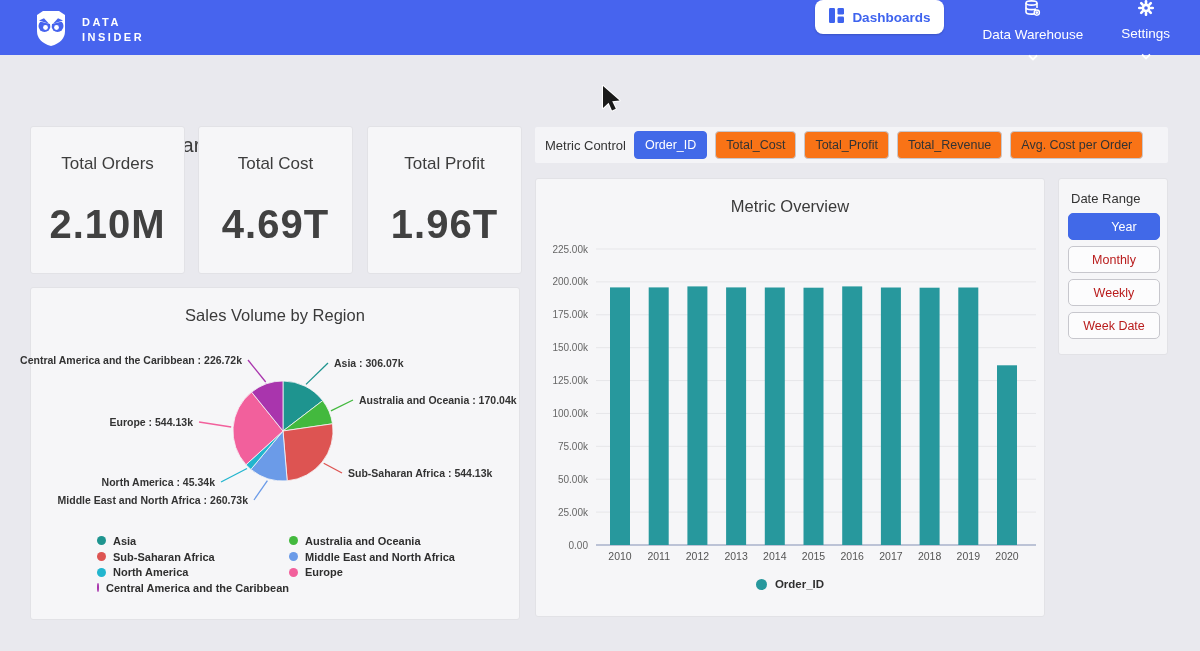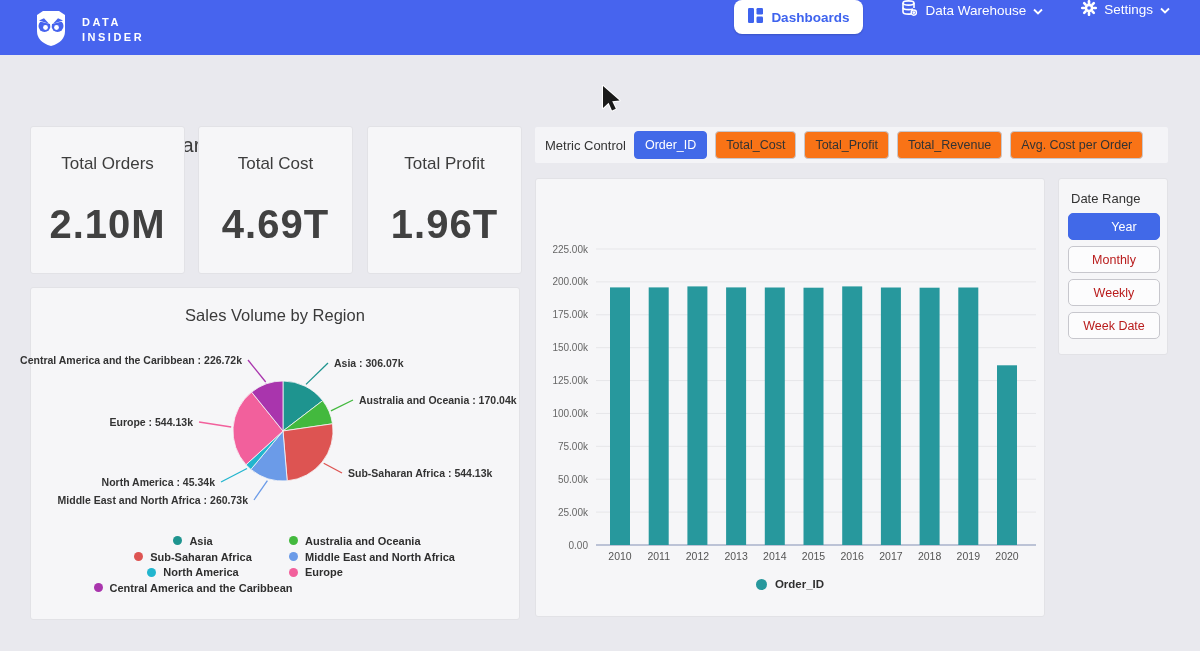--- a/index.html
+++ b/index.html
@@ -6,21 +6,21 @@
   html,body { width:1200px; height:651px; overflow:hidden; }
   body { font-family:"Liberation Sans", sans-serif; background:#e9e9ee; position:relative; }
   .app { position:absolute; inset:0; width:1200px; height:651px; background:#e9e9ee; }
 
   
   .navbar { position:absolute; left:0; top:0; width:1200px; height:55px; background:#4764ee; display:flex; align-items:center; }
   .brand { position:absolute; left:30px; top:7px; display:flex; align-items:center; gap:10px; }
   .brand-text { color:#fff; font-size:11px; font-weight:bold; letter-spacing:2.5px; line-height:15px; }
   .nav-right { position:absolute; right:30px; top:0; height:38px; display:flex; align-items:flex-start; gap:38px; }
   .pill { display:flex; align-items:center; gap:8px; background:#fff; color:#3e63ee; font-size:13.5px; font-weight:bold; border:none; border-radius:8px; padding:8px 14px; cursor:pointer; box-shadow:0 1px 2px rgba(0,0,0,.18); }
-  .nav-item { display:flex; align-items:center; gap:7px; color:#fff; font-size:13.5px; font-weight:500; cursor:pointer; background:none; border:none; }
+  .nav-item { display:flex; align-items:center; gap:7px; color:#fff; font-size:13.5px; font-weight:500; cursor:pointer; background:none; border:none;flex-direction:column; }
 
   
   .subheader { position:absolute; left:0; top:55px; width:1200px; height:65px; }
   .back-btn { position:absolute; left:28px; top:81px; width:16px; height:20px; cursor:pointer; background:none; border:none; }
   .page-title { position:absolute; left:58px; top:79px; font-size:20px; font-weight:500; color:#3b3b3b; }
   .toolbar { position:absolute; right:32px; top:82px; display:flex; align-items:center; gap:24px; }
   .tool { display:flex; align-items:center; gap:7px; font-size:13px; font-weight:bold; color:#2f2f2f; background:none; border:none; cursor:pointer; }
   .boost-label { color:#909095; font-weight:500; }
   .boost-state { color:#a9b7f0; font-weight:bold; margin-left:2px; }
 
@@ -37,21 +37,21 @@
 
   
   .panel { position:absolute; background:#f6f6f8; border:1px solid #e2e2e6; border-radius:3px; }
   .panel-title { text-align:center; font-size:16.5px; color:#3a3a3a; padding-top:18px; }
 
   .pie-panel  { left:30px; top:287px; width:490px; height:333px; }
   #pie-svg { position:absolute; left:0; top:48px; width:488px; height:198px; overflow:visible; }
   .pie-label { font-size:10.5px; font-weight:bold; fill:#333; }
   .pie-legend { position:absolute; left:66px; top:245px; display:flex; }
   .legend-col { display:flex; flex-direction:column; }
-  .legend-col.c1 { width:192px;align-items:center; }
+  .legend-col.c1 { width:192px; }
   .legend-row { display:flex; align-items:center; gap:7px; height:15.7px; }
   .legend-dot { width:9px; height:9px; border-radius:50%; flex:0 0 aupx; }
   .legend-text { font-size:11px; font-weight:bold; color:#2f2f2f; white-space:nowrap; }
 
   .bar-panel { left:535px; top:178px; width:510px; height:439px; }
   #bar-svg { position:absolute; left:0; top:0; width:508px; height:392px; }
   .tick-y { font-size:10px; fill:#666; }
   .tick-x { font-size:10.5px; fill:#555; }
   .bar-legend { position:absolute; left:0; top:399px; width:100%; display:flex; justify-content:center; align-items:center; gap:8px; }
 
@@ -270,20 +270,21 @@
           </div>
           <div class="legend-row">
             <span class="legend-dot" style="background: rgb(242, 96, 156);"></span>
             <span class="legend-text">Europe</span>
           </div>
         </div>
     </div>
   </section>
 
   <section class="panel bar-panel">
+    <div class="panel-title">Metric Overview</div>
     <svg id="bar-svg">
         <line x1="60" x2="500" y1="366" y2="366" stroke="#bcc3d6" stroke-width="2"></line>
         <text x="52" y="369.5" text-anchor="end" class="tick-y">0.00</text>
         <line x1="60" x2="500" y1="333.1111111111111" y2="333.1111111111111" stroke="#e6e6e9" stroke-width="1"></line>
         <text x="52" y="336.6111111111111" text-anchor="end" class="tick-y">25.00k</text>
         <line x1="60" x2="500" y1="300.22222222222223" y2="300.22222222222223" stroke="#e6e6e9" stroke-width="1"></line>
         <text x="52" y="303.72222222222223" text-anchor="end" class="tick-y">50.00k</text>
         <line x1="60" x2="500" y1="267.33333333333337" y2="267.33333333333337" stroke="#e6e6e9" stroke-width="1"></line>
         <text x="52" y="270.83333333333337" text-anchor="end" class="tick-y">75.00k</text>
         <line x1="60" x2="500" y1="234.44444444444446" y2="234.44444444444446" stroke="#e6e6e9" stroke-width="1"></line>

